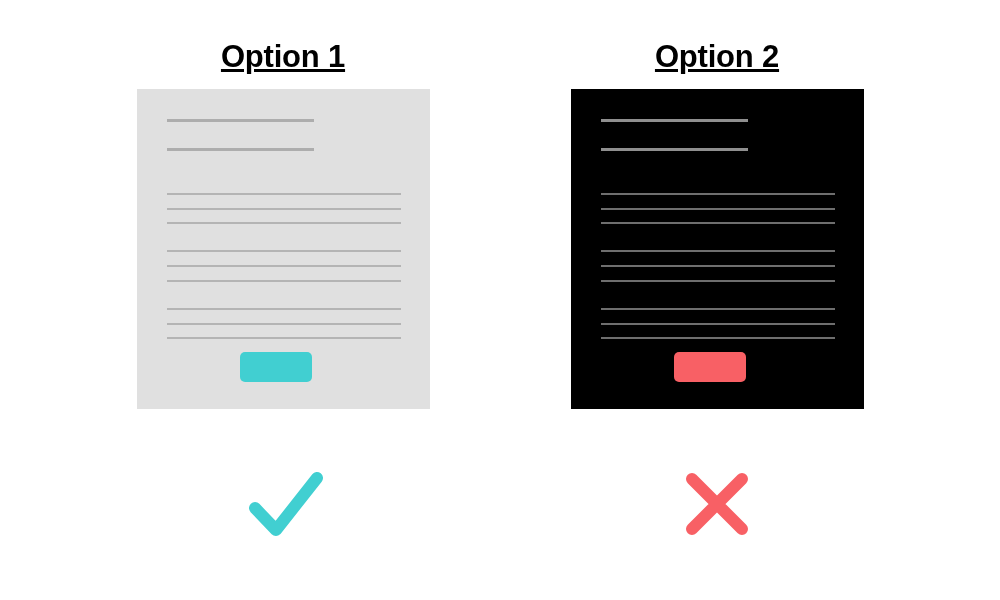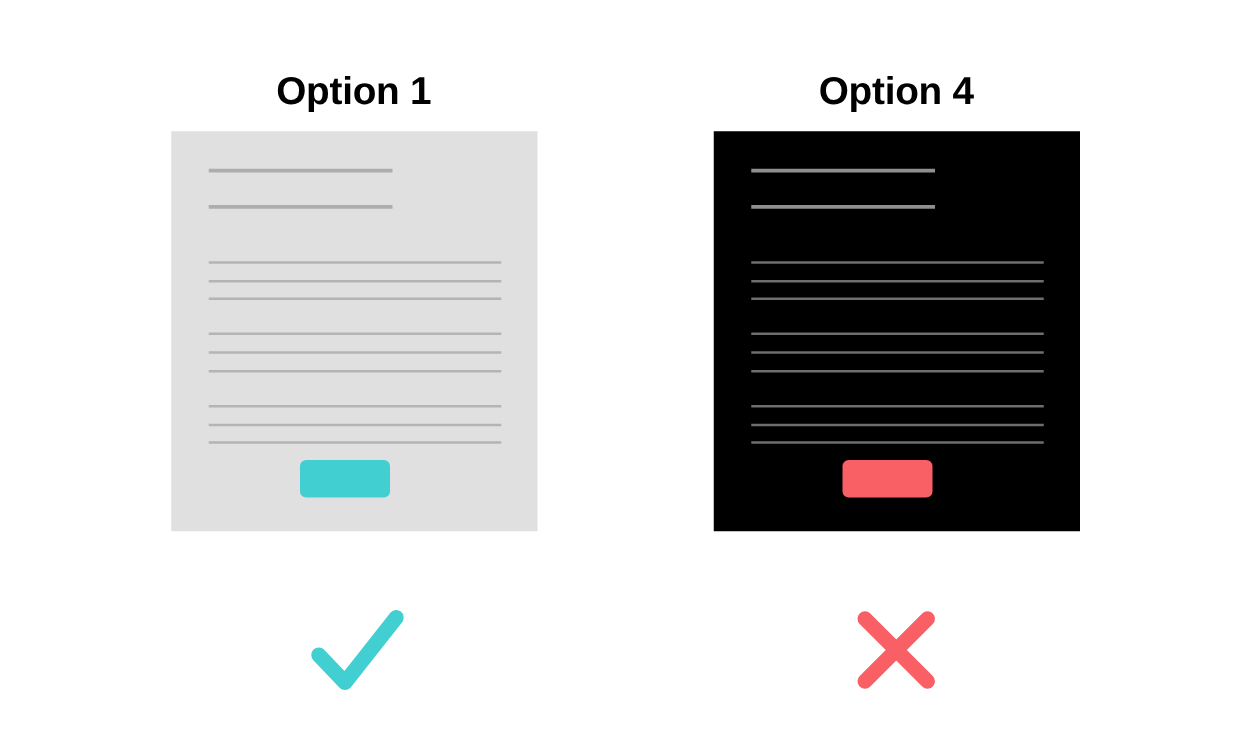--- a/index.html
+++ b/index.html
@@ -24,28 +24,29 @@
 
   .option-column {
     width: 434px;
     position: relative;
     display: flex;
     flex-direction: column;
     align-items: center;
   }
 
   .option-title {
-    margin-top: 57px;
+    margin-top: 41px;
     font-size: 31px;
     font-weight: bold;
     color: #000000;
     letter-spacing: -0.2px;
     line-height: 1;
     text-align: center;
     height: 36px;
+    text-decoration: underline;
   }
 
   
   .doc-panel {
     margin-top: 12px;
     width: 293px;
     height: 320px;
     position: relative;
     box-sizing: border-box;
   }
@@ -132,21 +133,21 @@
     <div class="verdict">
       <span>
         <svg width="80" height="80" viewBox="0 0 80 80">
           <path d="M 12 42 L 33 64 L 74 12" fill="none" stroke="#41cfd1" stroke-width="12" stroke-linecap="round" stroke-linejoin="round"></path>
         </svg>
       </span>
     </div>
   </div>
 
   <div class="option-column">
-    <div class="option-title">Option 4</div>
+    <div class="option-title">Option 2</div>
 
     <div class="doc-panel dark">
       <div class="doc-lines">
         <div class="line header" style="top:30px"></div>
         <div class="line header" style="top:59px"></div>
 
         <div class="line body" style="top:104px"></div>
         <div class="line body" style="top:119px"></div>
         <div class="line body" style="top:133px"></div>
 

